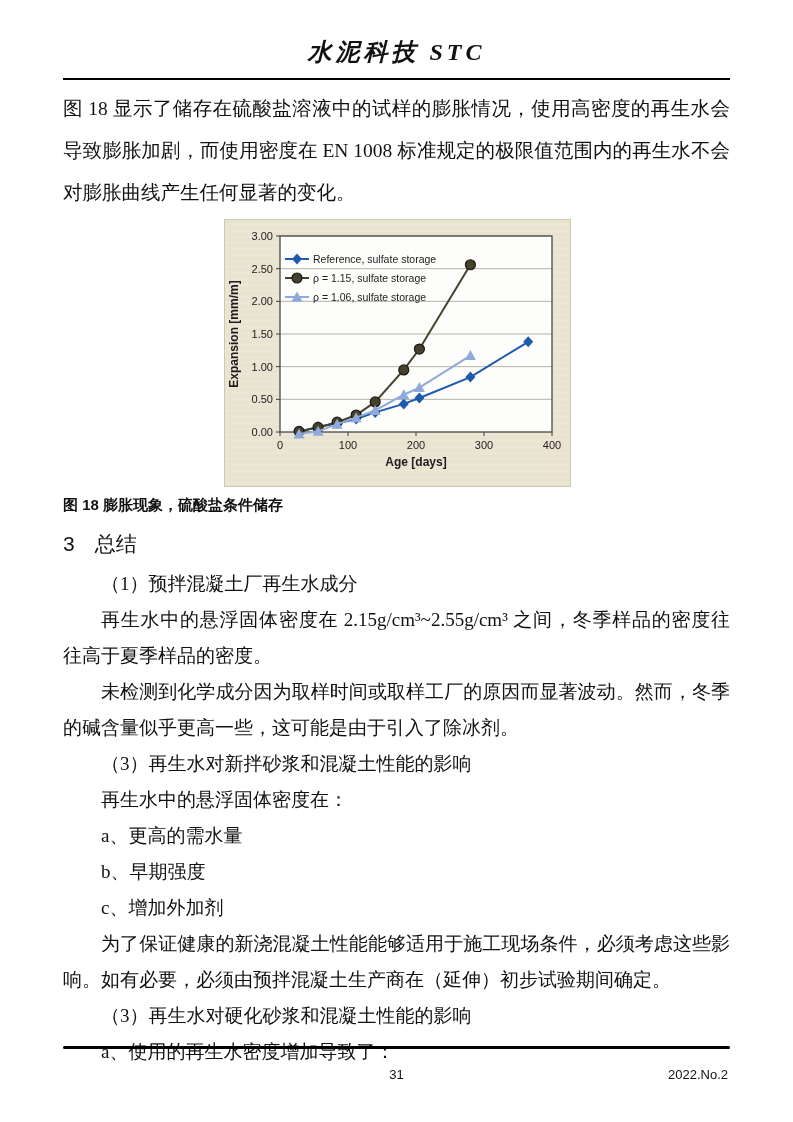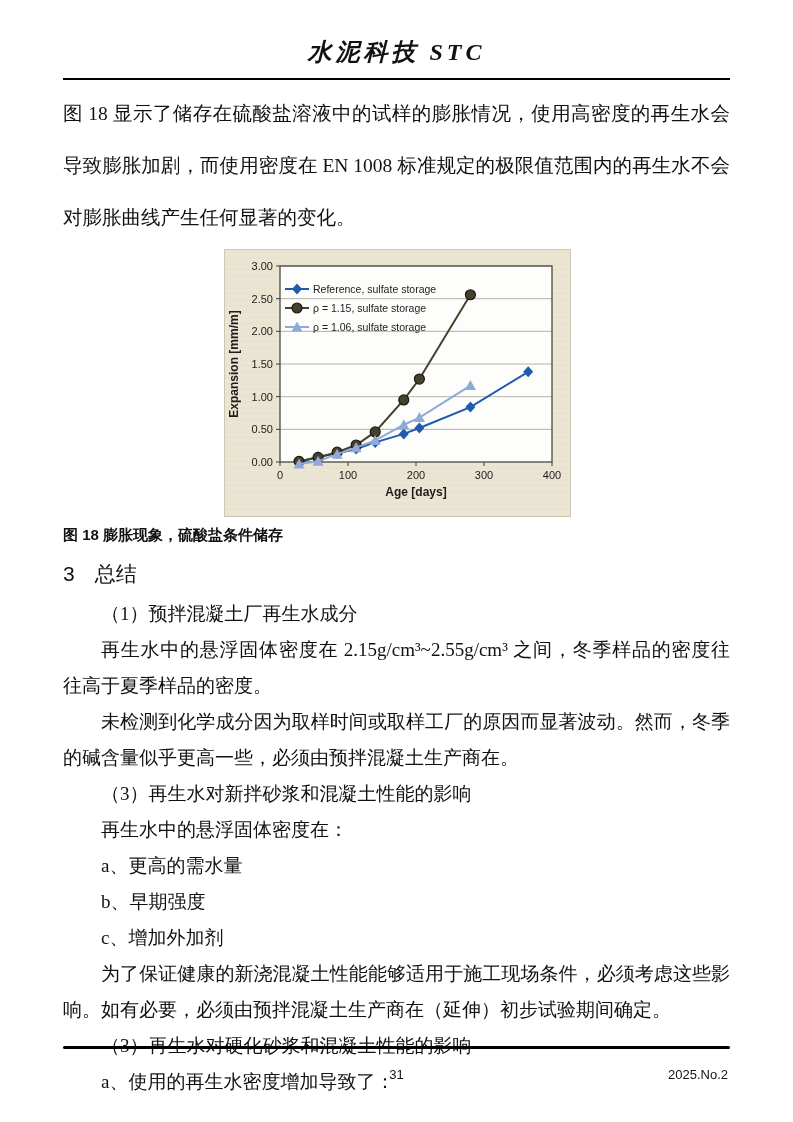--- a/index.html
+++ b/index.html
@@ -23,21 +23,21 @@
     line-height:28px;
   }
   .header-rule{
     margin-top:12px;
     height:2px;
     background:#000;
   }
   .intro-para{
     margin:8px 0 0 0;
     font-size:19.5px;
-    line-height:52px;
+    line-height:42px;
     text-align:justify;
     text-justify:inter-ideograph;
   }
   .figure-wrap{margin:5px auto 0 auto;width:345px;}
   .chart-figure{
     width:345px;height:266px;
     border:1px solid #cdc8b2;
     background:repeating-linear-gradient(
       180deg,
       #ece7d6 0px,#e7e2cc 2px,#ece6d7 4px,#e8e5d0 6px);
@@ -177,33 +177,33 @@
 
     <div class="figure-caption">图 18 膨胀现象，硫酸盐条件储存</div>
 
     <div class="section-heading">
       <span class="sec-num">3</span><span>总结</span>
     </div>
 
     <div class="body-paras" id="body-paras">
         <p class="body-para">（1）预拌混凝土厂再生水成分</p>
         <p class="body-para">再生水中的悬浮固体密度在 2.15g/cm³~2.55g/cm³ 之间，冬季样品的密度往往高于夏季样品的密度。</p>
-        <p class="body-para">未检测到化学成分因为取样时间或取样工厂的原因而显著波动。然而，冬季的碱含量似乎更高一些，必须由预拌混凝土生产商在。</p>
+        <p class="body-para">未检测到化学成分因为取样时间或取样工厂的原因而显著波动。然而，冬季的碱含量似乎更高一些，这可能是由于引入了除冰剂。</p>
         <p class="body-para">（3）再生水对新拌砂浆和混凝土性能的影响</p>
         <p class="body-para">再生水中的悬浮固体密度在：</p>
         <p class="body-para">a、更高的需水量</p>
         <p class="body-para">b、早期强度</p>
         <p class="body-para">c、增加外加剂</p>
         <p class="body-para">为了保证健康的新浇混凝土性能能够适用于施工现场条件，必须考虑这些影响。如有必要，必须由预拌混凝土生产商在（延伸）初步试验期间确定。</p>
         <p class="body-para">（3）再生水对硬化砂浆和混凝土性能的影响</p>
         <p class="body-para">a、使用的再生水密度增加导致了：</p>
       </div>
 
   </div>
 
   <div class="footer">
     <div class="footer-rule"></div>
     <div class="footer-row">
       <span class="page-num">31</span>
-      <span class="issue">2025.No.2</span>
+      <span class="issue">2022.No.2</span>
     </div>
   </div>
 </div>
 
 </body></html>

